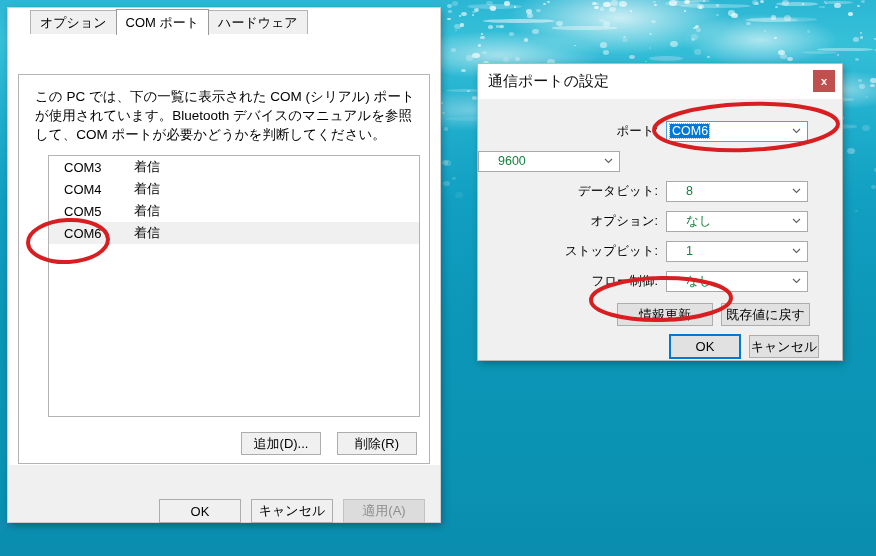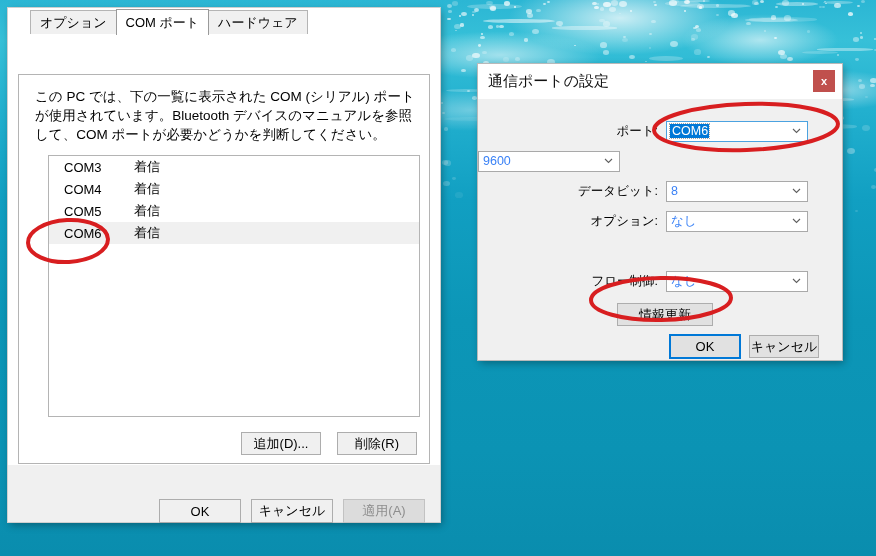--- a/index.html
+++ b/index.html
@@ -295,22 +295,22 @@
     width: 142px;
     height: 21px;
     background: #fff;
     border: 1px solid #a9a9a9;
     display: flex;
     align-items: center;
   }
   .combo.focused { border: 1px solid #4ba2e0; }
   .combo .val {
     font-size: 12.5px;
-    color: #3b82f6;
-    padding-left: 4px;
+    color: #15803d;
+    padding-left: 19px;
     white-space: nowrap;
   }
   .combo .val.sel {
     background: #0078d7;
     color: #fff;
     padding: 0 1px 0 2px;
     margin-left: 3px;
     outline: 1px dotted rgba(0,0,0,0.35);
   }
   .combo .arrow {
@@ -716,34 +716,46 @@
         <span class="combo">
           <span class="val">なし</span>
           <span class="arrow">
             <svg width="9" height="9" viewBox="0 0 9 9">
                 <path d="M1 3 L4.5 6.5 L8 3" stroke="#606060" stroke-width="1.1" fill="none"></path>
               </svg>
           </span>
         </span>
       </div>
 
+      <div class="field-row" style="top:140px">
+        <span class="field-label">ストップビット:</span>
+        <span class="combo">
+          <span class="val">1</span>
+          <span class="arrow">
+            <svg width="9" height="9" viewBox="0 0 9 9">
+                <path d="M1 3 L4.5 6.5 L8 3" stroke="#606060" stroke-width="1.1" fill="none"></path>
+              </svg>
+          </span>
+        </span>
+      </div>
 
       <div class="field-row" style="top:170px">
         <span class="field-label">フロー制御:</span>
         <span class="combo">
           <span class="val">なし</span>
           <span class="arrow">
             <svg width="9" height="9" viewBox="0 0 9 9">
                 <path d="M1 3 L4.5 6.5 L8 3" stroke="#606060" stroke-width="1.1" fill="none"></path>
               </svg>
           </span>
         </span>
       </div>
 
       <div id="pd-btn-refresh" class="btn">情報更新</div>
+      <div id="pd-btn-restore" class="btn">既存値に戻す</div>
       <div id="pd-btn-ok" class="btn">OK</div>
       <div id="pd-btn-cancel" class="btn">キャンセル</div>
     </div>
   </div>
 
   <svg id="annotations" viewBox="0 0 876 556" width="876" height="556">
     <ellipse cx="68" cy="241" rx="40" ry="21" transform="rotate(-3 68 241)" stroke="#d81e20" stroke-width="4"></ellipse>
     <ellipse cx="746" cy="127" rx="92" ry="23" transform="rotate(-2 746 127)" stroke="#d81e20" stroke-width="4"></ellipse>
     <ellipse cx="661" cy="299" rx="70" ry="21" transform="rotate(-1 661 299)" stroke="#d81e20" stroke-width="4"></ellipse>
   </svg>

